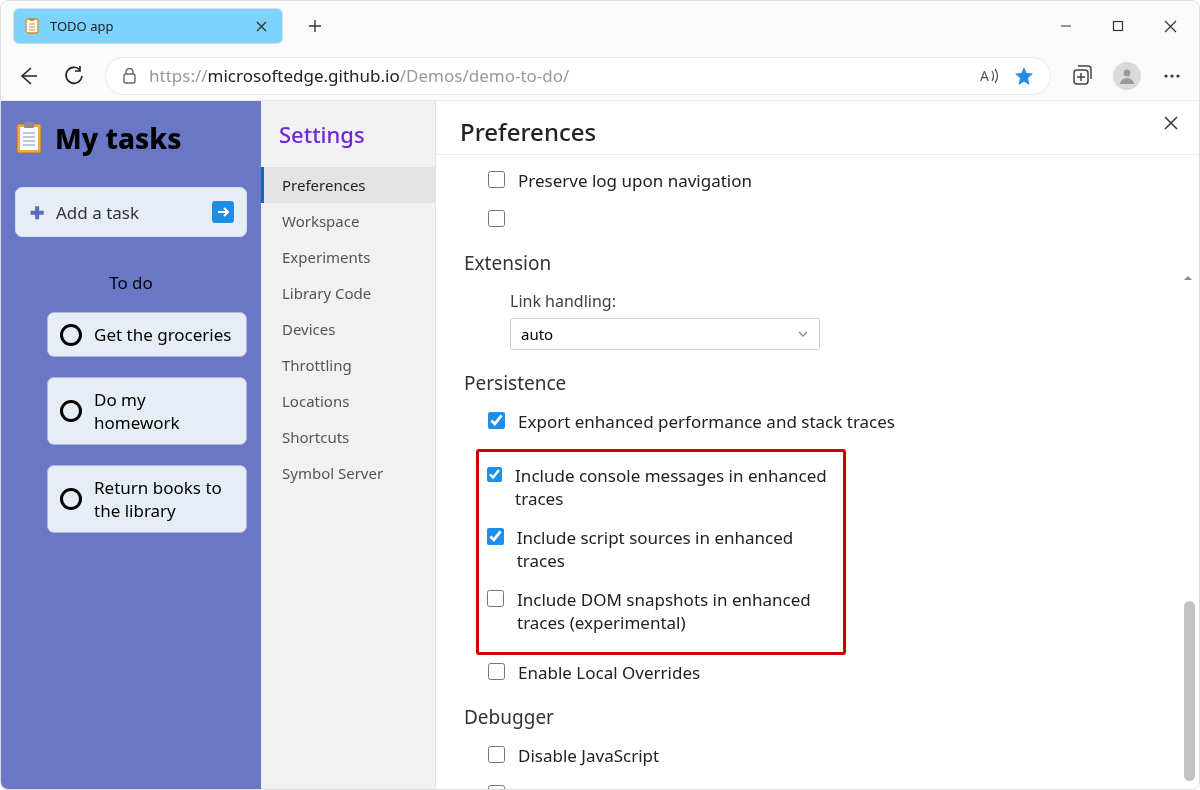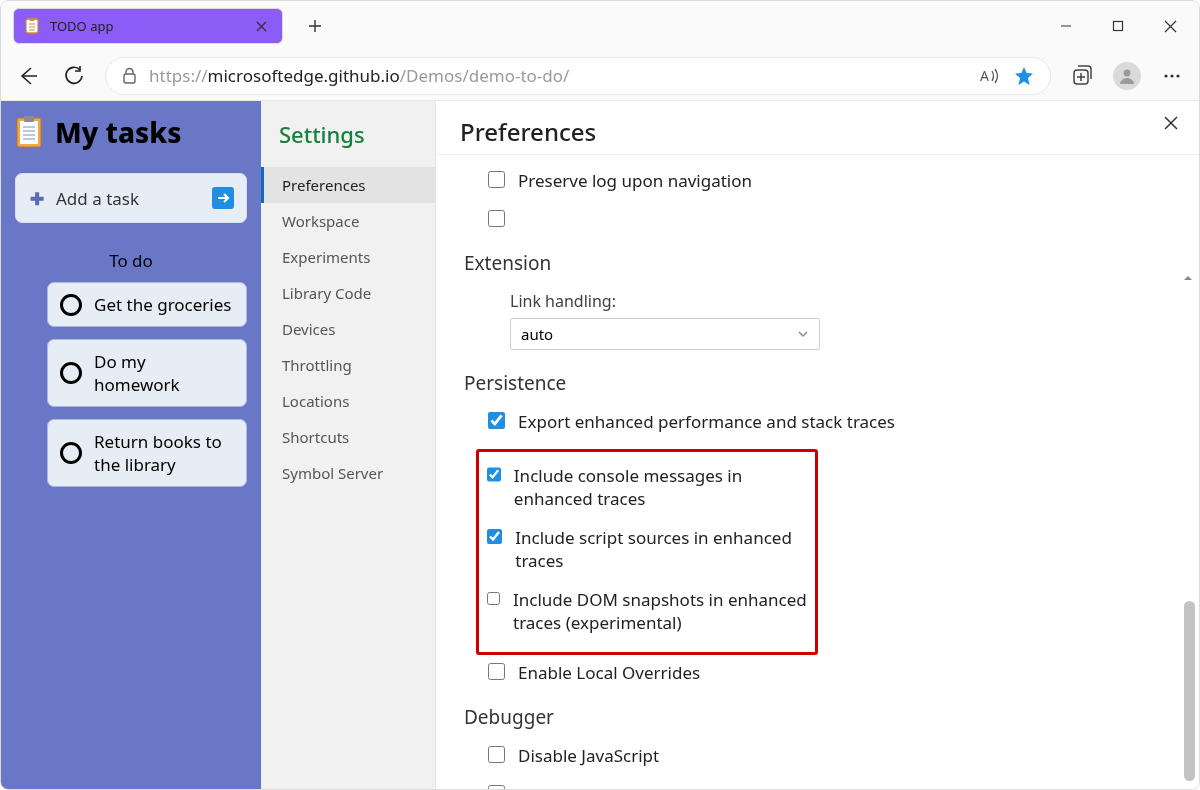--- a/index.html
+++ b/index.html
@@ -1,65 +1,65 @@
 <!DOCTYPE html>
 <html><head>
 <meta charset="utf-8">
 <style>
   * { box-sizing: border-box; }
   html, body { margin:0; padding:0; height:100%; font-family: "Segoe UI", system-ui, sans-serif; background:#fff; overflow:hidden; }
   .window { width:1200px; height:790px; position:relative; background:#fafafa; border:1px solid #dcdcdc; border-radius:8px; overflow:hidden; display:flex; flex-direction:column;}
   
   .titlebar { height:50px; display:flex; align-items:center; padding:0 6px 0 12px; background:#fafafa; }
-  .tab { background:#8b5cf6; border:1px solid #dcdcdc; border-radius:6px; height:36px; width:270px; display:flex; align-items:center; padding:0 10px; gap:10px; }
+  .tab { background:#7dd3fc; border:1px solid #dcdcdc; border-radius:6px; height:36px; width:270px; display:flex; align-items:center; padding:0 10px; gap:10px; }
   .tab .favicon { width:16px; height:16px; display:inline-flex; align-items:center; justify-content:center; }
   .tab .label { flex:1; font-size:13px; color:#222; white-space:nowrap; overflow:hidden; text-overflow:ellipsis;}
   .tab .close { width:22px; height:22px; display:inline-flex; align-items:center; justify-content:center; color:#333; }
   .newtab { margin-left:16px; width:32px; height:32px; display:flex; align-items:center; justify-content:center; color:#333; }
   .winctl { margin-left:auto; display:flex; gap:6px; }
   .winbtn { width:46px; height:38px; display:flex; align-items:center; justify-content:center; color:#444; }
   
   .toolbar { height:50px; display:flex; align-items:center; padding:0 12px; gap:16px; background:#fafafa; border-bottom:1px solid #e9e9e9; }
   .tbtn { width:30px; height:30px; display:flex; align-items:center; justify-content:center; color:#333; }
   .addr { flex:1; height:38px; background:#fff; border:1px solid #e7e7e7; border-radius:19px; display:flex; align-items:center; padding:0 16px; gap:12px; }
   .addr .lock { color:#555; display:flex; }
   .addr .url { flex:1; font-size:17px; color:#222; white-space:nowrap; overflow:hidden; }
   .addr .url .dim { color:#9a9a9a; }
   .addr .rt { display:flex; gap:14px; align-items:center; }
   .avatar { width:28px; height:28px; border-radius:50%; background:#dadada; display:flex; align-items:center; justify-content:center; }
   
   .page { flex:1; display:flex; overflow:hidden; }
   
-  .app { width:260px; background:#6977c6; display:flex; flex-direction:column; padding:12px 14px; gap:0; }
+  .app { width:260px; background:#6977c6; display:flex; flex-direction:column; padding:18px 14px; gap:8px; }
   .apptitle { display:flex; align-items:center; gap:12px; color:#000; margin-bottom:22px; }
   .apptitle .cb { width:28px; height:34px; display:flex; align-items:center; justify-content:center; }
   .apptitle h1 { font-size:28px; font-weight:800; margin:0; color:#000; }
   .addtask { background:#e7edf5; border:1px solid #d1dfef; border-radius:7px; height:50px; display:flex; align-items:center; padding:0 12px; gap:10px; color:#333;font-size:17px; }
   .addtask .plus { color:#5a6bb9; font-weight:700; width:18px; text-align:center; }
   .addtask .go { margin-left:auto; width:22px; height:22px; background:#1F8FE6; border-radius:3px; display:flex; align-items:center; justify-content:center; color:#fff;}
   .todohdr { text-align:center; color:#000; font-size:17px; margin:26px 0 10px; }
   .card { background:#e7edf5; border:1px solid #aeb9da; border-radius:7px; padding:10px 12px; display:flex; align-items:center; gap:12px; color:#000; font-size:17px; margin-bottom:12px;margin-left:32px;}
   .card .ring { width:22px; height:22px; border:3px solid #000; border-radius:50%; flex-shrink:0; }
   
   .settings { width:175px; background:#f1f1f1; border-right:1px solid #e4e4e4; display:flex; flex-direction:column; padding:18px 0; }
-  .settings h2 { font-size:22px; font-weight:500; margin:0 0 18px 18px; color:#15803d; }
+  .settings h2 { font-size:22px; font-weight:500; margin:0 0 18px 18px; color:#6d28d9; }
   .sitem { height:36px; line-height:36px; padding-left:18px; font-size:15px; color:#555; border-left:3px solid transparent;}
   .sitem.active { background:#e3e3e3; color:#222; border-left-color:#0f6cbd; }
   
   .panel { flex:1; background:#fff; display:flex; flex-direction:column; position:relative; }
   .panelhdr { display:flex; align-items:center; padding:14px 18px 6px 24px; border-bottom:1px solid #ececec;}
   .panelhdr h2 { font-size:24px; font-weight:500; margin:0; color:#222; }
   .panel .closex { position:absolute; top:8px; right:14px; width:28px; height:28px; display:flex; align-items:center; justify-content:center; }
   .panelbody { flex:1; overflow:auto; padding:8px 30px 24px 48px; }
   .opt { display:flex; align-items:flex-start; gap:10px; font-size:17px; color:#222; margin:6px 0 16px 0; }
   .opt input[type=checkbox] { width:17px; height:17px; margin-top:2px; }
   .section { font-size:19px; color:#333; margin:20px 0 14px 0; }
   .sublabel { font-size:16px; color:#404040; margin-left:26px; margin-bottom:6px; }
   .select { width:310px; height:32px; border:1px solid #cfcfcf; background:#fff; border-radius:2px; margin:4px 0 8px 26px; display:flex; align-items:center; padding:0 10px; color:#000000; font-size:15px; justify-content:space-between;}
-  .hlbox { border:3px solid #cc0000; border-radius:3px; padding:6px 4px 2px 4px; width:342px; margin-left:-8px; margin-bottom:6px;}
+  .hlbox { border:3px solid #cc0000; border-radius:3px; padding:6px 4px 2px 4px; width:370px; margin-left:-8px; margin-bottom:6px;}
   .scrollarrow { position:absolute; right:2px; top:170px; width:16px; height:14px; }
   .scrollthumb { position:absolute; right:4px; top:auto; bottom:8px; width:11px; height:180px; background:#c2c2c2; border-radius:6px; }
   input[type="checkbox"]{accent-color:#1F8FE6;}
   svg { display:block; }
   .ml25 { margin-left:0px; }
 </style>
 </head>
 <body>
 
 <div class="window">

